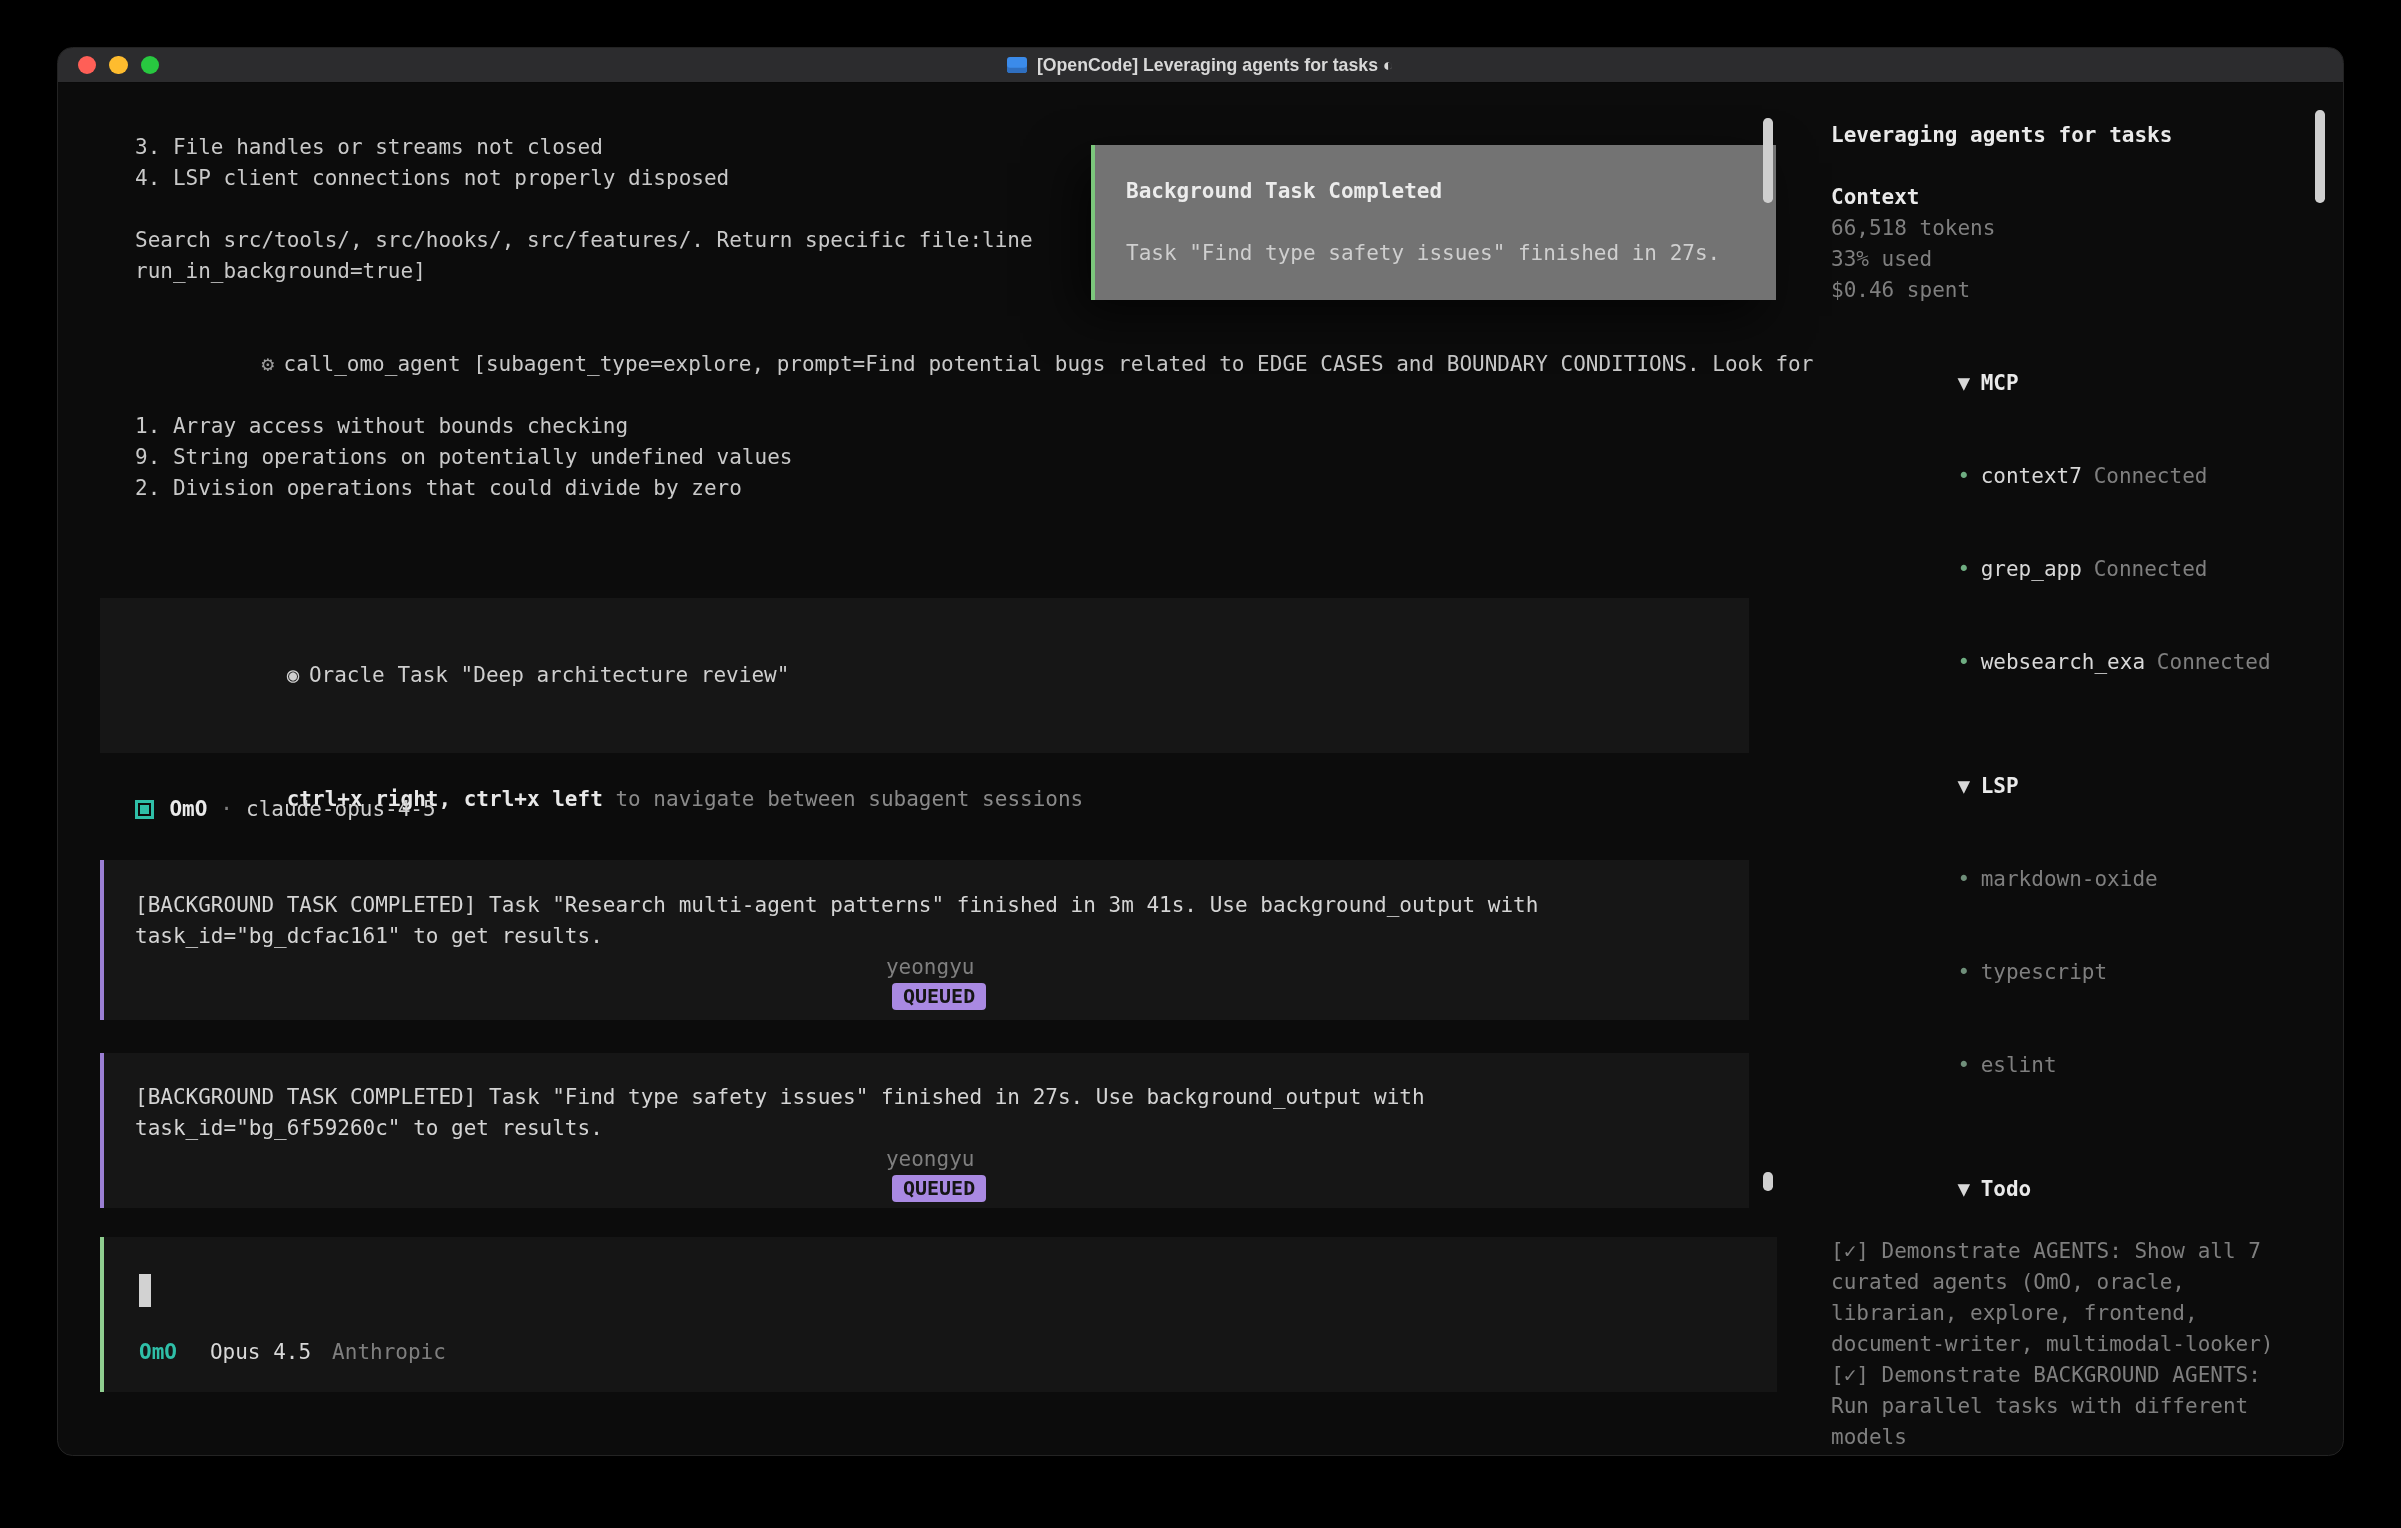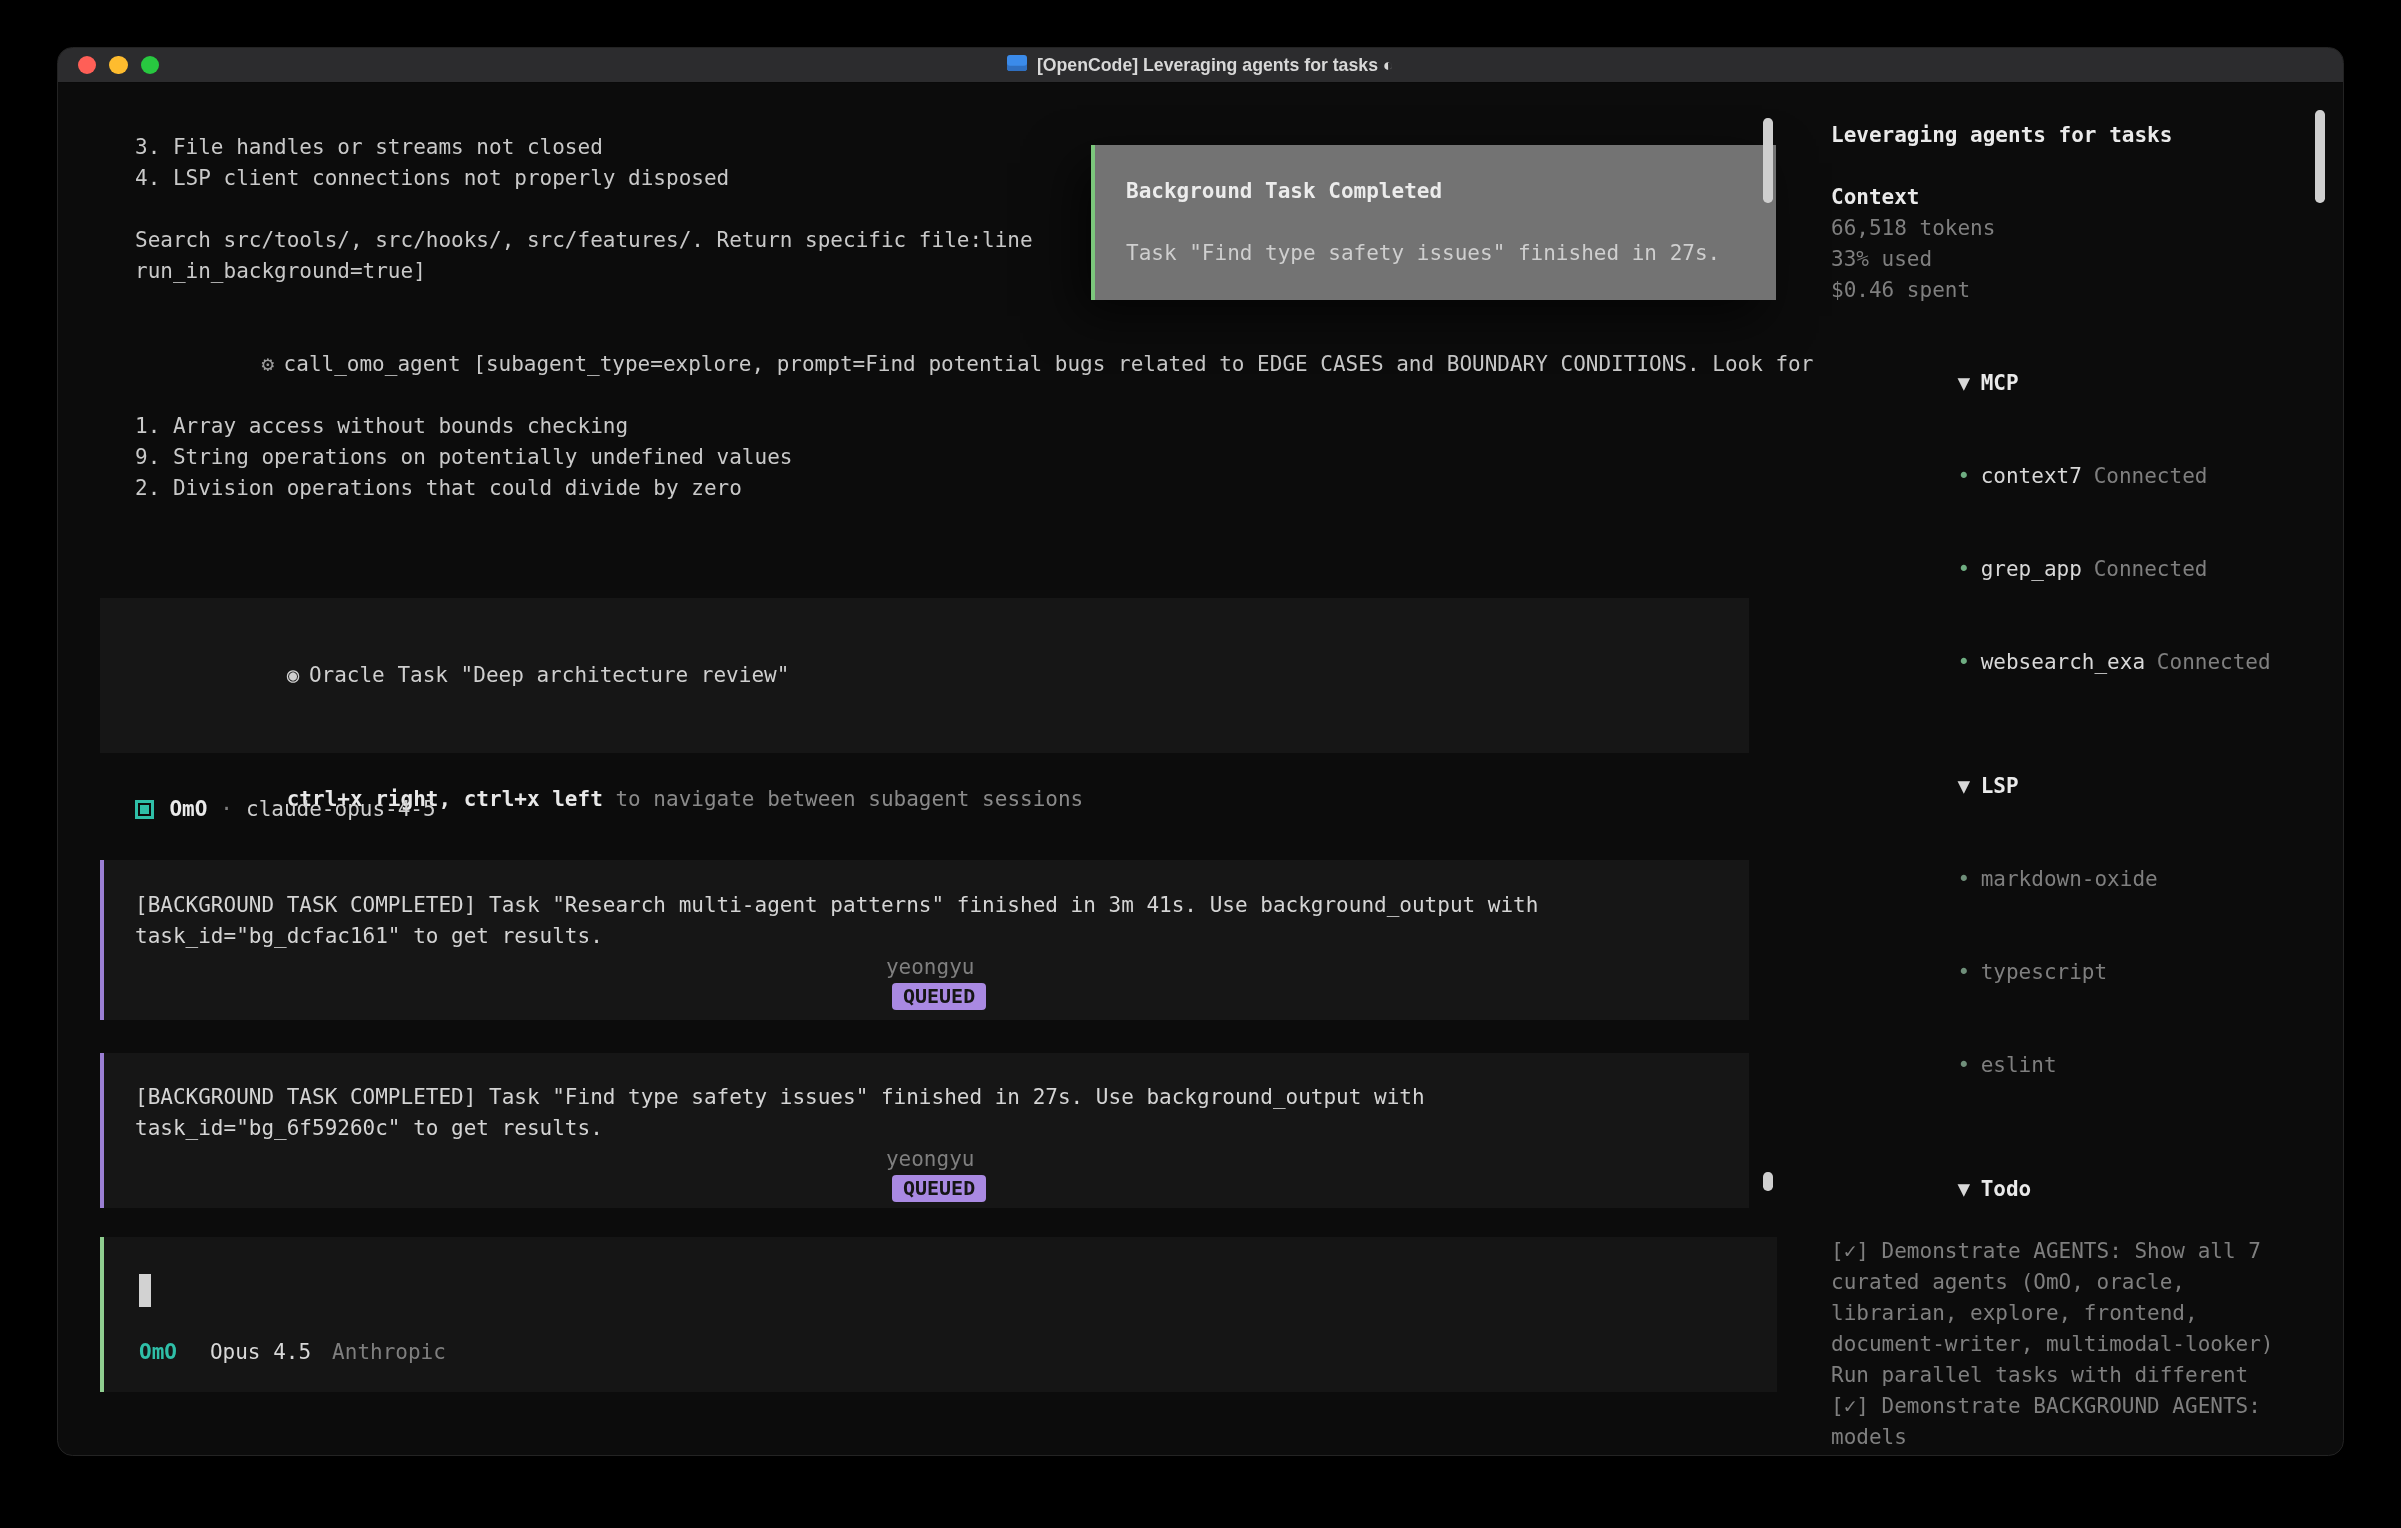--- a/index.html
+++ b/index.html
@@ -7,21 +7,21 @@
             font-family:"DejaVu Sans Mono","DejaVu Sans",monospace; }
   .window { position:absolute; left:57px; top:47px; width:2287px; height:1409px;
             background:#0c0c0c; border:1.2px solid #232323; border-radius:15.4px; overflow:hidden;
             box-sizing:border-box; box-shadow:0 23.6px 83px rgba(0,0,0,.9); }
   
   .titlebar { height:34px; background:#2c2c2e; border-bottom:1.2px solid #0a0a0a;
               display:flex; align-items:center; position:relative; }
   .traffic { position:absolute; left:20px; top:0; height:100%; display:flex; align-items:center; gap:13px; }
   .tl { width:18.3px; height:18.3px; border-radius:50%; }
   .tl.red{background:#ff5f57;} .tl.yellow{background:#febc2e;} .tl.green{background:#28c840;}
-  .title-wrap { margin:0 auto; display:flex; gap:9.5px;
+  .title-wrap { margin:0 auto; display:flex; align-items:center; gap:9.5px;
                 font-family:"Liberation Sans",sans-serif; font-size:17.7px; font-weight:bold; color:#d8d8d8; }
   .win-icon { width:20px; height:16.5px; background:#3b8bea; border-radius:3px; display:inline-block;
               box-shadow:inset 0 -5.3px 0 #2f6fc0; }
   
   .content { display:flex; height:1372px; position:relative; }
   .main { position:relative; width:1721px; box-sizing:border-box; padding:37px 0 0 42px;
           font-size:21px; line-height:31px; color:#c9c9c9;margin-top:12px; }
   .sidebar { flex:1; box-sizing:border-box; padding:37px 32.5px 0 52px;
              font-size:21px; line-height:31px; color:#7f7f7f; }
   .t-line { padding-left:35px; white-space:pre; }
@@ -195,22 +195,22 @@
         </div>
         <div class="t-blank"></div>
 
         <div class="s-line">
           <span class="s-arrow">▼</span><span class="s-head">Todo</span>
         </div>
         <div class="s-line">[✓] Demonstrate AGENTS: Show all 7</div>
         <div class="s-line">curated agents (OmO, oracle,</div>
         <div class="s-line">librarian, explore, frontend,</div>
         <div class="s-line">document-writer, multimodal-looker)</div>
+        <div class="s-line">[✓] Demonstrate BACKGROUND AGENTS:</div>
         <div class="s-line">Run parallel tasks with different</div>
-        <div class="s-line">[✓] Demonstrate BACKGROUND AGENTS:</div>
         <div class="s-line">models</div>
 
       </aside>
     </div>
 
     <div class="notification">
       <div class="notif-title">Background Task Completed</div>
       <div class="notif-body">Task "Find type safety issues" finished in 27s.</div>
     </div>
 

